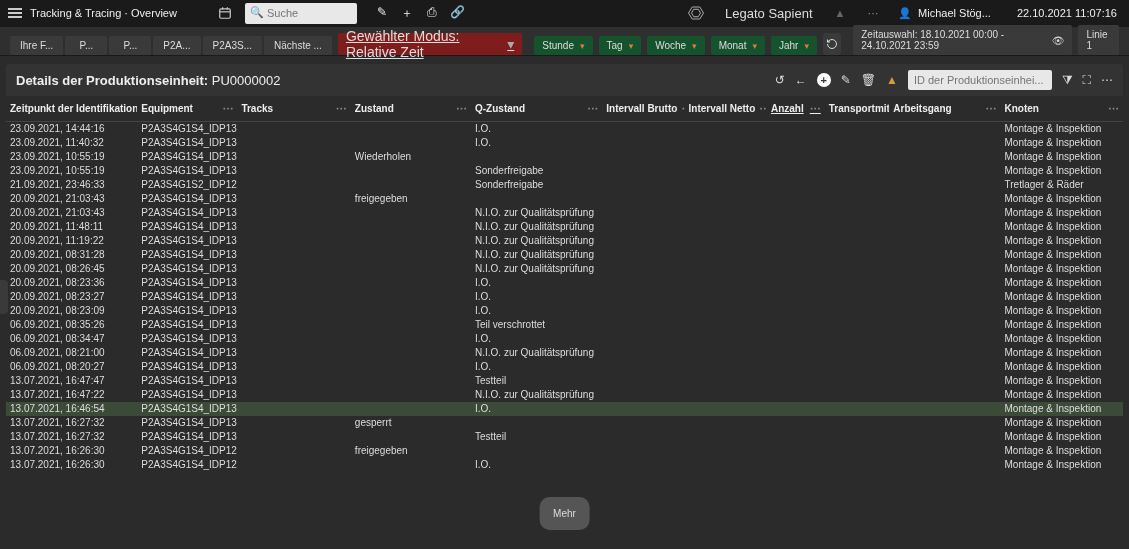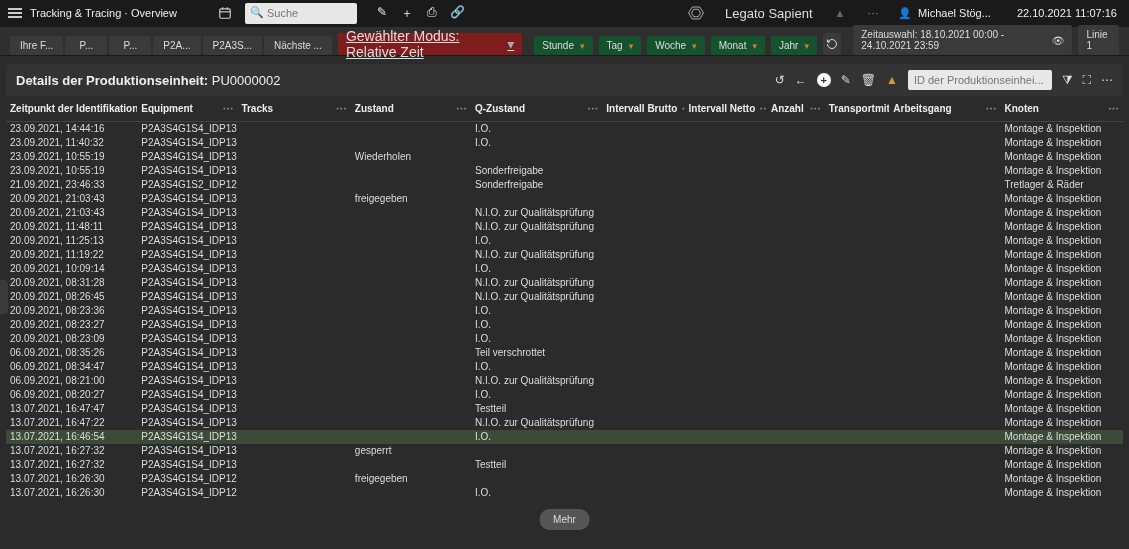--- a/index.html
+++ b/index.html
@@ -75,34 +75,34 @@
   thead th .colwrap{display:flex;align-items:center;justify-content:space-between;gap:4px;}
   thead th .dots{color:#888;cursor:pointer;font-size:11px;}
   tbody td{
     font-size:10px;padding:1px 4px;color:#ddd;white-space:nowrap;overflow:hidden;
     border-bottom:0px;
     height:14px;
   }
   tbody tr.hl td{background:#3c4a38;}
   .more-pill{
     position:absolute;bottom:8px;left:50%;transform:translateX(-50%);
-    background:#555;border-radius:10px;padding:5px 14px;font-size:10px;color:#ddd;cursor:pointer;
+    background:#555;border-radius:10px;padding:11px 14px;font-size:10px;color:#ddd;cursor:pointer;
   }
   .side-handle{
     position:fixed;left:0;top:280px;width:8px;height:34px;background:#3a3a3a;border-radius:0 4px 4px 0;
   }
   
   .c-time{width:118px;}
   .c-equip{width:90px;}
   .c-tracks{width:102px;}
   .c-state{width:108px;}
   .c-qstate{width:118px;}
   .c-ib{width:74px;}
   .c-in{width:74px;}
-  .c-anz{width:52px;}
+  .c-anz{width:52px;text-decoration:underline;}
   .c-tm{width:58px;}
   .c-ag{width:100px;}
   .c-kn{width:110px;}
 </style>
 </head>
 <body>
 
 <div class="topbar">
   <div class="hamburger">
       <span></span>
@@ -382,51 +382,25 @@
             <td class="c-state"></td>
             <td class="c-qstate">N.I.O. zur Qualitätsprüfung</td>
             <td class="c-ib"></td>
             <td class="c-in"></td>
             <td class="c-anz"></td>
             <td class="c-tm"></td>
             <td class="c-ag"></td>
             <td class="c-kn">Montage &amp; Inspektion</td>
           </tr>
           <tr>
-            <td class="c-time">20.09.2021, 11:25:13</td>
-            <td class="c-equip">P2A3S4G1S4_IDP13</td>
-            <td class="c-tracks"></td>
-            <td class="c-state"></td>
-            <td class="c-qstate">I.O.</td>
-            <td class="c-ib"></td>
-            <td class="c-in"></td>
-            <td class="c-anz"></td>
-            <td class="c-tm"></td>
-            <td class="c-ag"></td>
-            <td class="c-kn">Montage &amp; Inspektion</td>
-          </tr>
-          <tr>
             <td class="c-time">20.09.2021, 11:19:22</td>
             <td class="c-equip">P2A3S4G1S4_IDP13</td>
             <td class="c-tracks"></td>
             <td class="c-state"></td>
             <td class="c-qstate">N.I.O. zur Qualitätsprüfung</td>
-            <td class="c-ib"></td>
-            <td class="c-in"></td>
-            <td class="c-anz"></td>
-            <td class="c-tm"></td>
-            <td class="c-ag"></td>
-            <td class="c-kn">Montage &amp; Inspektion</td>
-          </tr>
-          <tr>
-            <td class="c-time">20.09.2021, 10:09:14</td>
-            <td class="c-equip">P2A3S4G1S4_IDP13</td>
-            <td class="c-tracks"></td>
-            <td class="c-state"></td>
-            <td class="c-qstate">I.O.</td>
             <td class="c-ib"></td>
             <td class="c-in"></td>
             <td class="c-anz"></td>
             <td class="c-tm"></td>
             <td class="c-ag"></td>
             <td class="c-kn">Montage &amp; Inspektion</td>
           </tr>
           <tr>
             <td class="c-time">20.09.2021, 08:31:28</td>
             <td class="c-equip">P2A3S4G1S4_IDP13</td>

